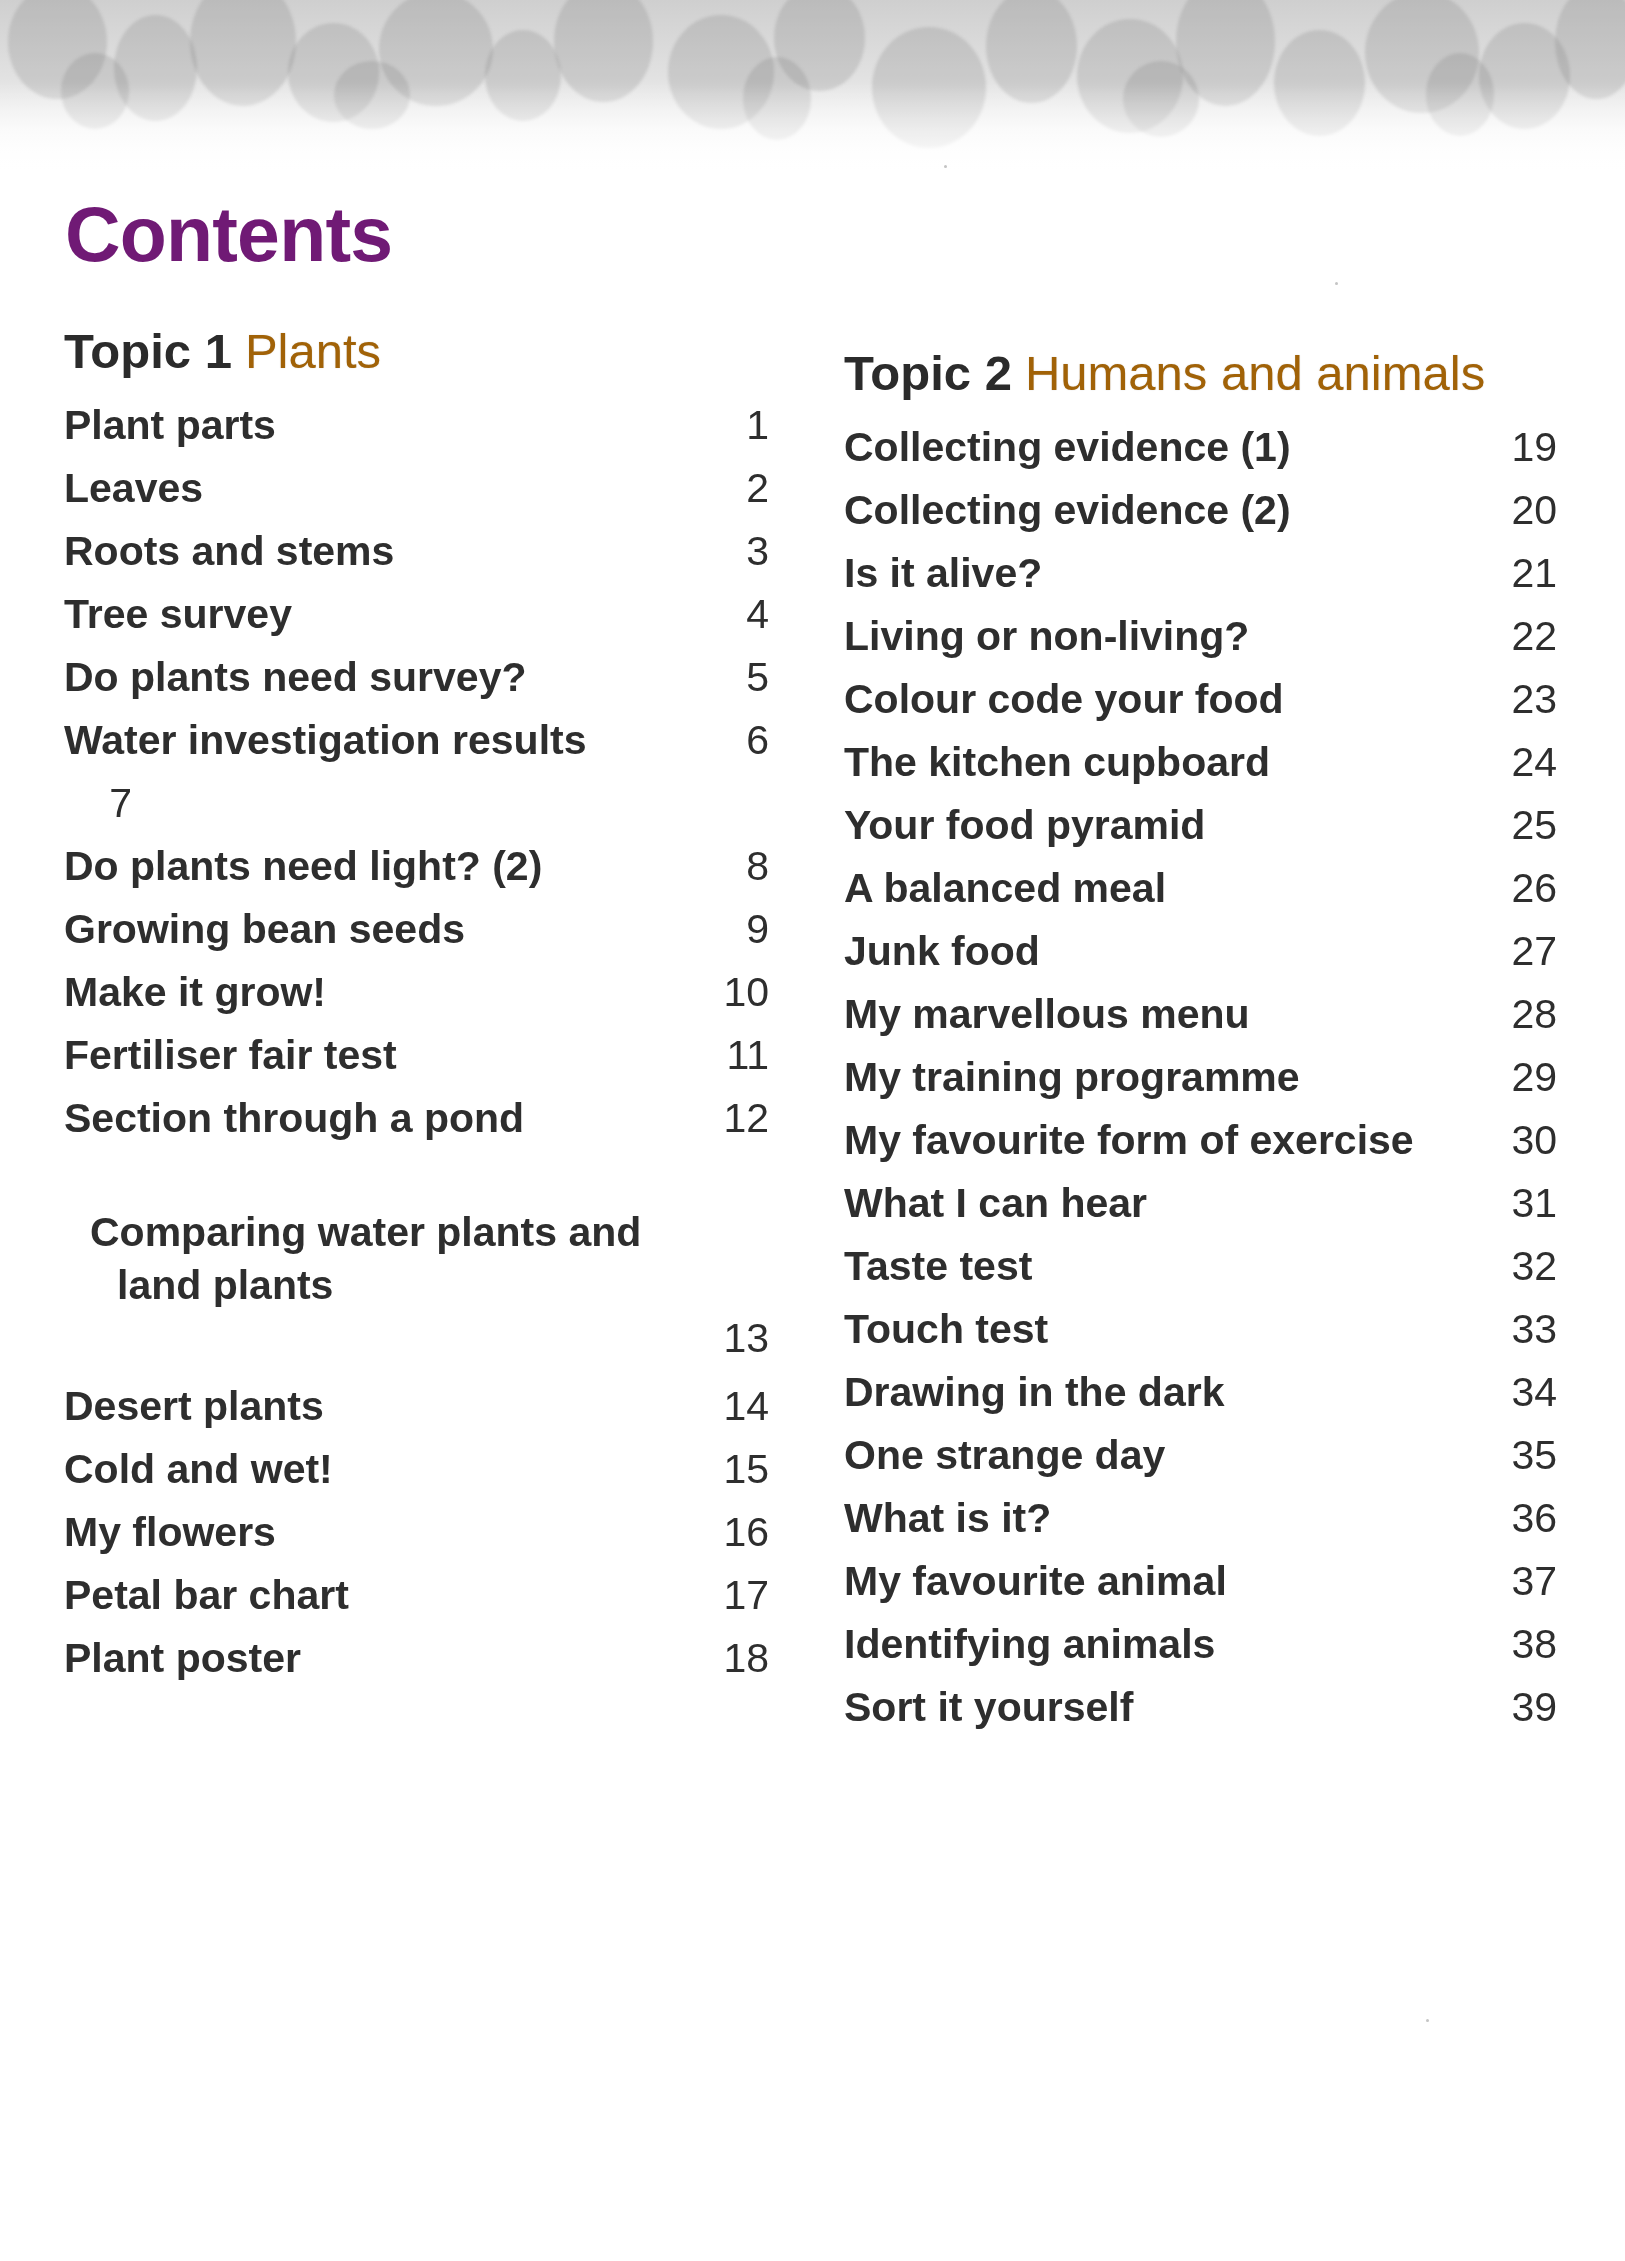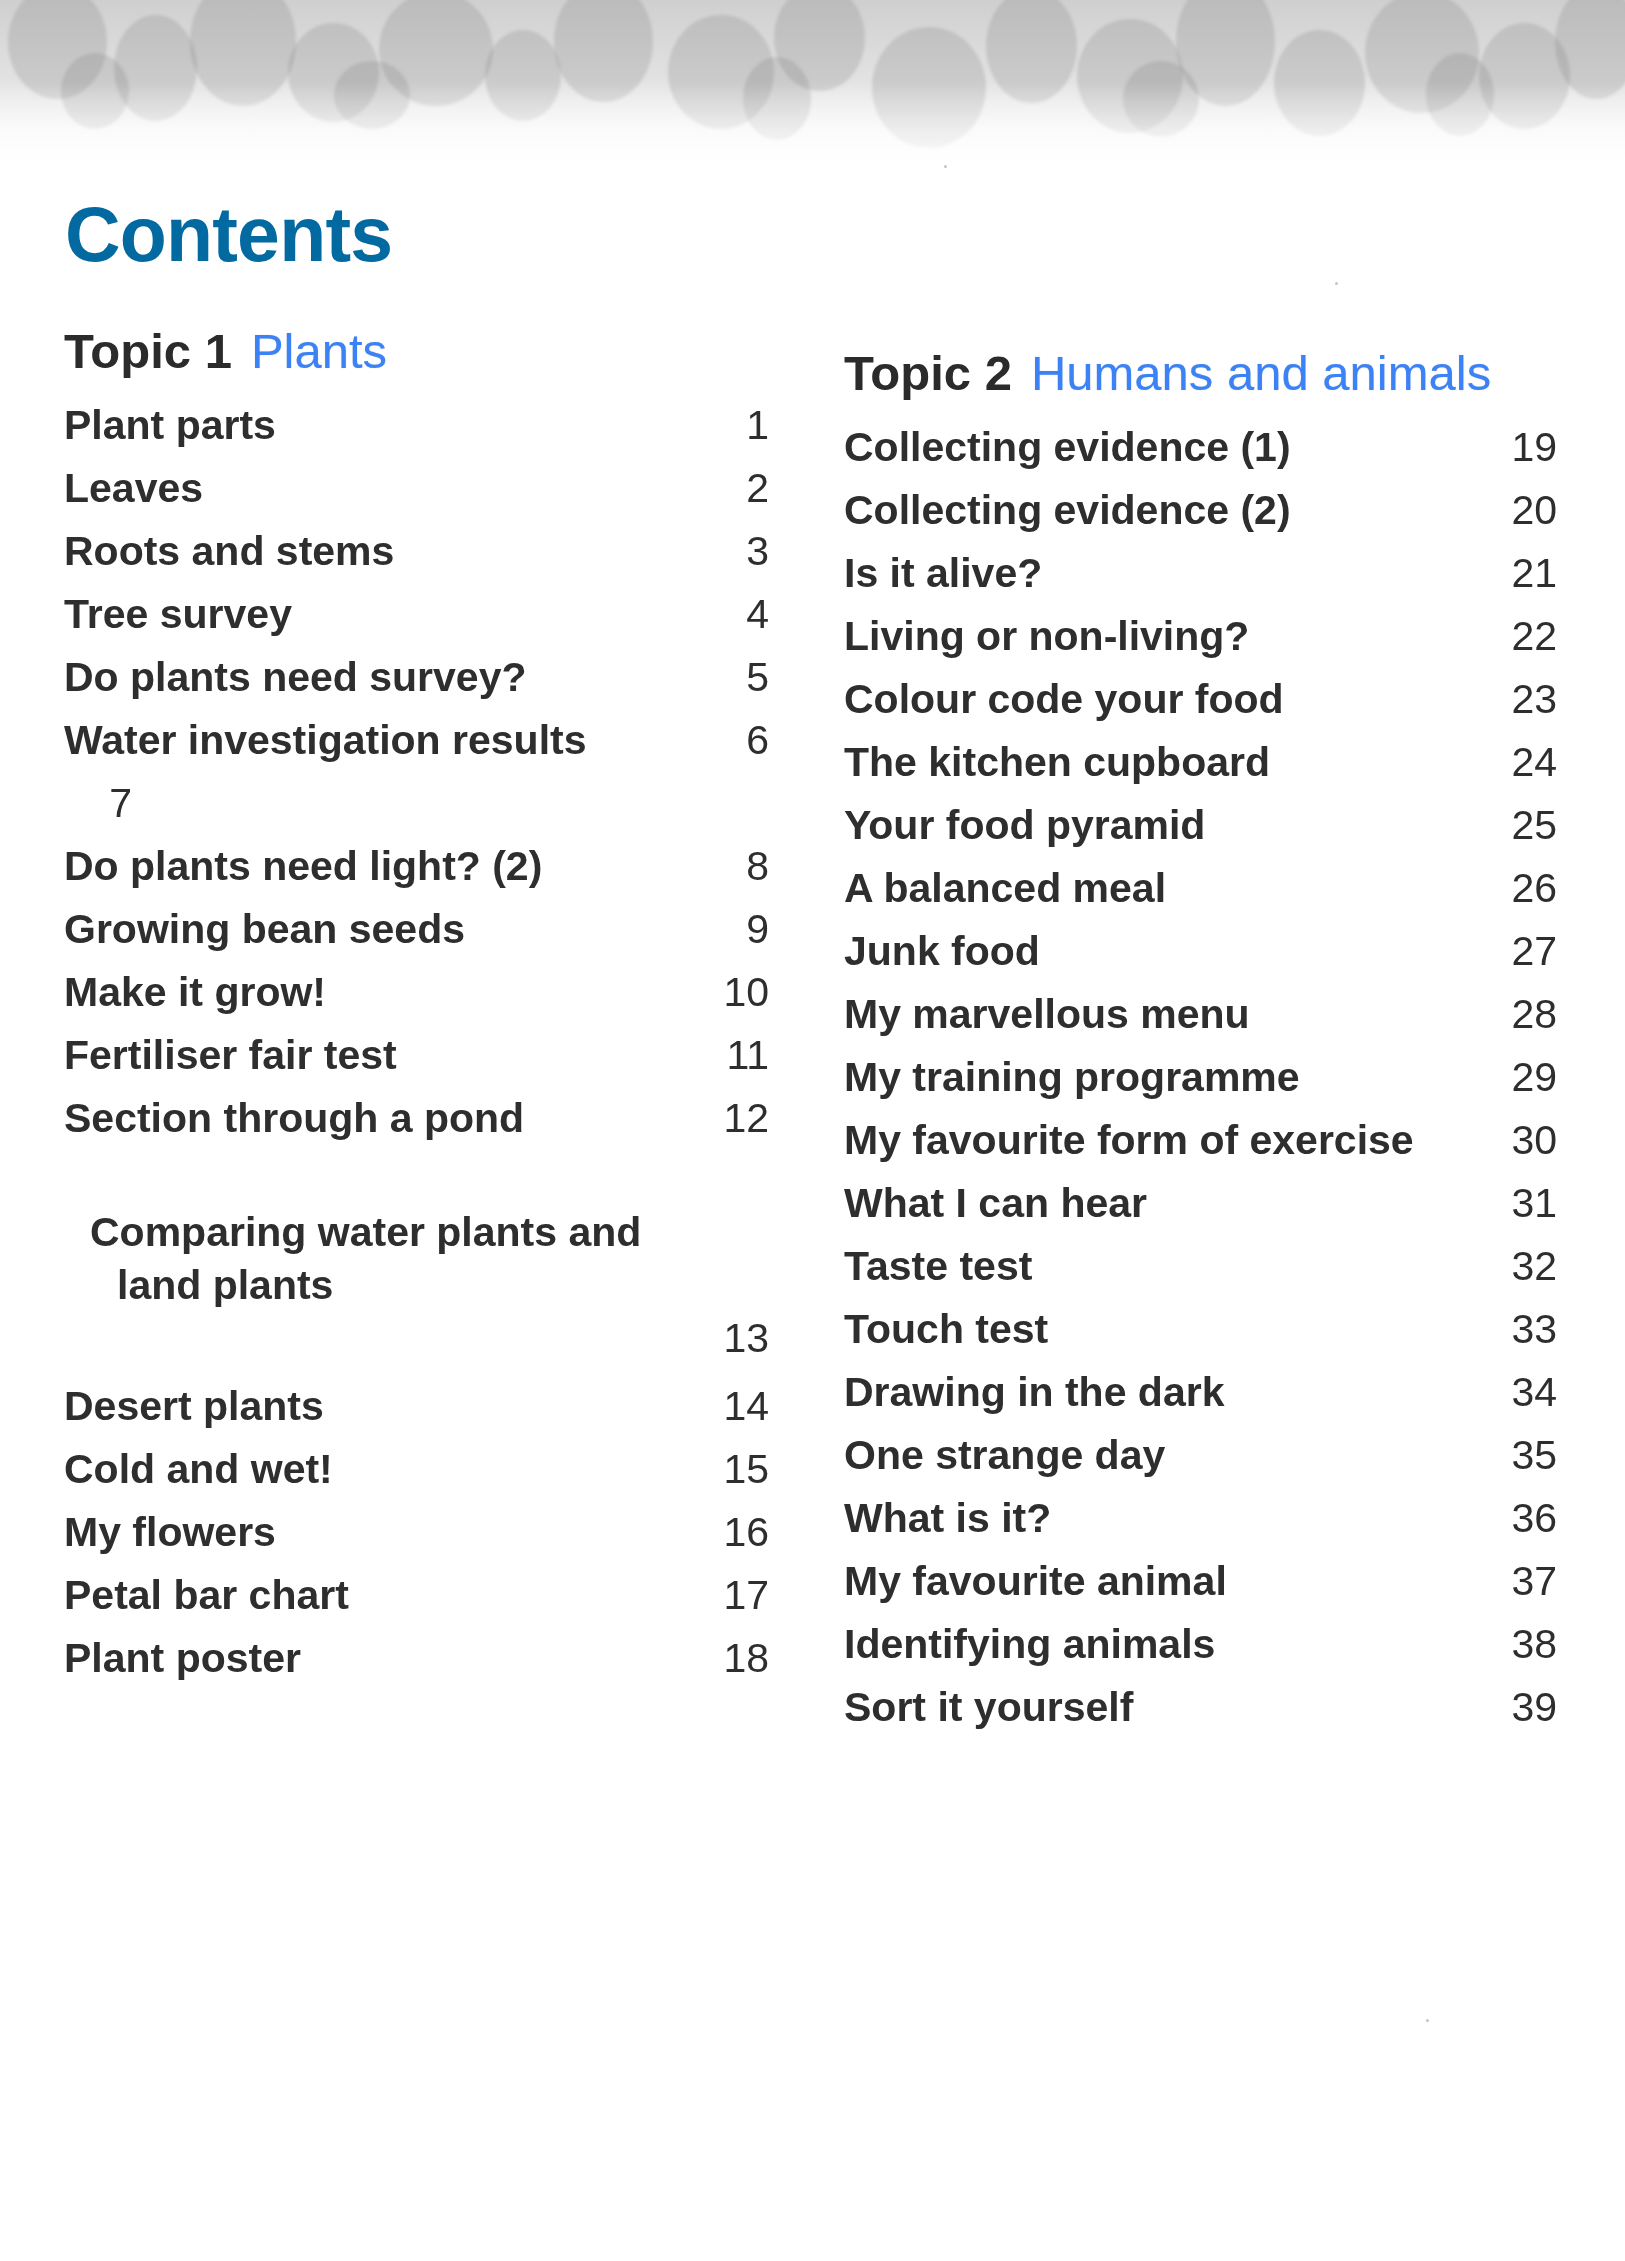--- a/index.html
+++ b/index.html
@@ -17,32 +17,32 @@
     position: absolute; border-radius: 50%;
     background: rgba(120,120,120,0.22);
     filter: blur(1.5px);
   }
   .bokeh-band .fade {
     position: absolute; left: 0; right: 0; bottom: 0; height: 91px;
     background: linear-gradient(to bottom, rgba(255,255,255,0) 0%, #ffffff 100%);
   }
   .page-title {
     position: absolute; left: 65px; top: 190px;
-    font-size: 77px; font-weight: bold; color: #0369a1; letter-spacing: -0.8px;
+    font-size: 77px; font-weight: bold; color: #701a75; letter-spacing: -0.8px;
     margin: 0;
   }
   .column { position: absolute; }
   .column.left { left: 64px; top: 317px; width: 705px; }
   .column.right { left: 844px; top: 339px; width: 713px; }
   .topic-heading {
     font-size: 49px; font-weight: bold; color: #2b2b2b; margin: 0 0 9px 0;
     white-space: nowrap; line-height: 68px;
   }
   .topic-heading .topic-name {
-    font-weight: normal; color: #3b82f6; margin-left: 19px;
+    font-weight: normal; color: #a16207; margin-left: 13px;
     text-shadow: 0 0 1.5px #d8d8d8;
   }
   .toc-list { list-style: none; margin: 0; padding: 0; }
   .toc-row {
     display: flex; justify-content: space-between; align-items: flex-start;
     font-size: 41px; line-height: 63px; color: #2e2e2e; cursor: pointer;
   }
   .toc-row .label { white-space: pre-line; font-weight: bold; }
   .toc-row .label .cont { display: block; padding-left: 27px; }
   .toc-row.two-line { line-height: 53px; margin-bottom: 10px; margin-top: 3px; margin-left: 26px; }

